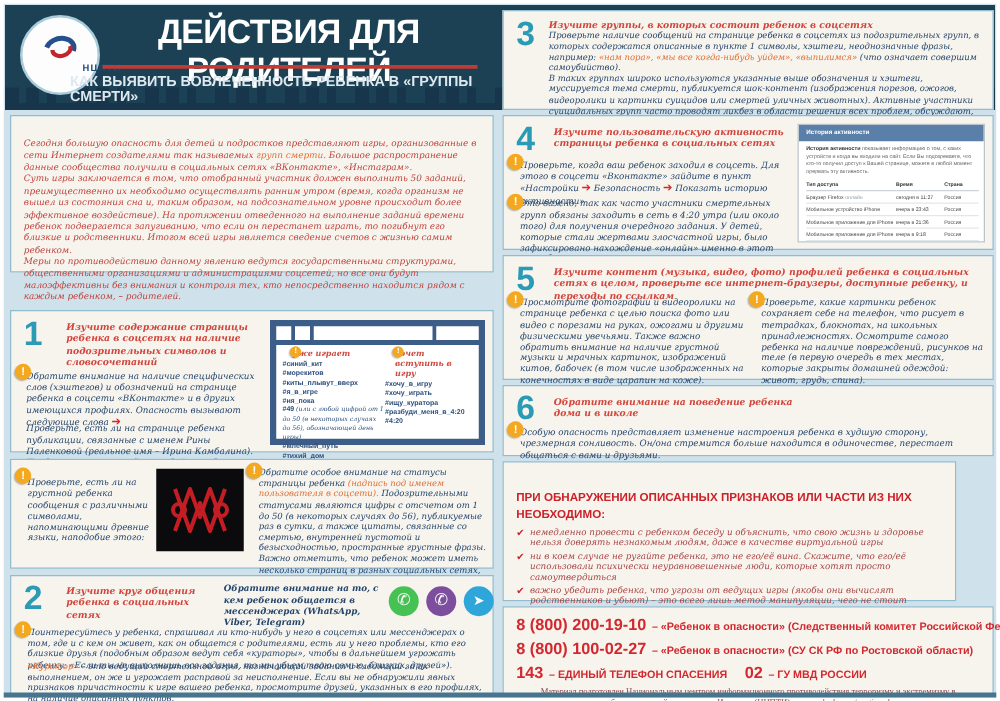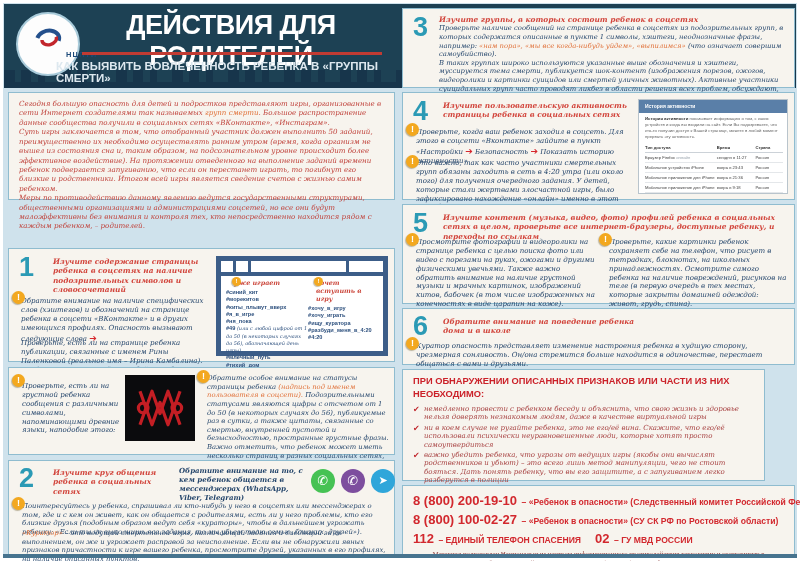--- a/index.html
+++ b/index.html
@@ -100,21 +100,21 @@
         <path d="M14 28 a16 12 -15 1 1 32 4" stroke="#24508c" stroke-width="6" fill="none"></path>
         <path d="M21 31 a11 8 -15 1 0 21 -5" stroke="#c2262c" stroke-width="5" fill="none"></path>
       </svg>
       <div class="lt">НЦПТИ</div>
     </div>
     <div class="title">ДЕЙСТВИЯ ДЛЯ РОДИТЕЛЕЙ</div>
     <div class="redline"></div>
     <div class="subtitle">КАК ВЫЯВИТЬ ВОВЛЕЧЕННОСТЬ РЕБЕНКА В «ГРУППЫ СМЕРТИ»</div>
   </div>
 
-  <div class="panel ser red" style="left:5px;top:89px;width:387px;height:108px;padding:6px 10px;font-size:7.1px;line-height:1.33;">
+  <div class="panel ser red" style="left:5px;top:89px;width:387px;height:126px;padding:17px 10px;font-size:7.1px;line-height:1.33;">
     <div><span>Сегодня большую опасность для детей и подростков представляют игры, организованные в сети Интернет создателями так называемых </span><span class="accent">групп смерти</span><span>. Большое распространение данные сообщества получили в социальных сетях «ВКонтакте», «Инстаграм».</span></div>
     <div>Суть игры заключается в том, что отобранный участник должен выполнить 50 заданий, преимущественно их необходимо осуществлять ранним утром (время, когда организм не вышел из состояния сна и, таким образом, на подсознательном уровне происходит более эффективное воздействие). На протяжении отведенного на выполнение заданий времени ребенок подвергается запугиванию, что если он перестанет играть, то погибнут его близкие и родственники. Итогом всей игры является сведение счетов с жизнью самим ребенком.</div>
     <div>Меры по противодействию данному явлению ведутся государственными структурами, общественными организациями и администрациями соцсетей, но все они будут малоэффективны без внимания и контроля тех, кто непосредственно находится рядом с каждым ребенком, – родителей.</div>
   </div>
 
 
   <div class="panel" style="left:5px;top:245px;width:387px;height:114px;">
     <div class="num" style="left:10px;top:5px;">1</div>
     <div class="ser ihead" style="position:absolute;left:44px;top:8px;width:152px;">Изучите содержание страницы ребенка в соцсетях на наличие подозрительных символов и словосочетаний</div>
     <span class="warn" style="left:3px;top:42px;">!</span>
@@ -243,24 +243,24 @@
     <span class="warn" style="left:3px;top:28px;">!</span>
     <div class="ser body" style="position:absolute;left:13px;top:33px;width:180px;">Просмотрите фотографии и видеоролики на странице ребенка с целью поиска фото или видео с порезами на руках, ожогами и другими физическими увечьями. Также важно обратить внимание на наличие грустной музыки и мрачных картинок, изображений китов, бабочек (в том числе изображенных на конечностях в виде царапин на коже).</div>
     <span class="warn" style="left:196px;top:28px;">!</span>
     <div class="ser body" style="position:absolute;left:206px;top:33px;width:178px;">Проверьте, какие картинки ребенок сохраняет себе на телефон, что рисует в тетрадках, блокнотах, на школьных принадлежностях. Осмотрите самого ребенка на наличие повреждений, рисунков на теле (в первую очередь в тех местах, которые закрыты домашней одеждой: живот, грудь, спина).</div>
   </div>
 
   <div class="panel" style="left:399px;top:305px;width:393px;height:57px;">
     <div class="num" style="left:10px;top:4px;">6</div>
     <div class="ser ihead" style="position:absolute;left:40px;top:8px;width:200px;">Обратите внимание на поведение ребенка дома и в школе</div>
     <span class="warn" style="left:3px;top:28px;">!</span>
-    <div class="ser body" style="position:absolute;left:13px;top:33px;width:368px;">Куратор опасность представляет изменение настроения ребенка в худшую сторону, чрезмерная сонливость. Он/она стремится больше находится в одиночестве, перестает общаться с вами и друзьями.</div>
-  </div>
-
-  <div class="panel" style="left:399px;top:366px;width:363px;height:112px;padding-top:5px;">
+    <div class="ser body" style="position:absolute;left:13px;top:33px;width:368px;">Особую опасность представляет изменение настроения ребенка в худшую сторону, чрезмерная сонливость. Он/она стремится больше находится в одиночестве, перестает общаться с вами и друзьями.</div>
+  </div>
+
+  <div class="panel" style="left:399px;top:366px;width:363px;height:112px;padding-top:22px;">
     <div class="bandtxt" style="font-size:9.3px;margin:0 10px 3px;">ПРИ ОБНАРУЖЕНИИ ОПИСАННЫХ ПРИЗНАКОВ ИЛИ ЧАСТИ ИЗ НИХ НЕОБХОДИМО:</div>
     <div class="chkrow">
           <span class="chk">✔</span>
           <span class="chktxt">немедленно провести с ребенком беседу и объяснить, что свою жизнь и здоровье нельзя доверять незнакомым людям, даже в качестве виртуальной игры</span>
         </div>
     <div class="chkrow">
           <span class="chk">✔</span>
           <span class="chktxt">ни в коем случае не ругайте ребенка, это не его/её вина. Скажите, что его/её использовали психически неуравновешенные люди, которые хотят просто самоутвердиться</span>
         </div>
     <div class="chkrow">
@@ -277,19 +277,19 @@
         </div>
     <div class="chkrow">
           <span class="chk">✔</span>
           <span class="chktxt">довести информацию до правоохранительных органов по телефонам горячей линии:</span>
         </div>
   </div>
 
   <div class="panel" style="left:399px;top:482px;width:393px;height:71px;padding:4px 10px;">
     <div class="phline"><span class="phnum">8 (800) 200-19-10</span> <span class="phrest">– «Ребенок в опасности» (Следственный комитет Российской Федерации)</span></div>
     <div class="phline"><span class="phnum">8 (800) 100-02-27</span> <span class="phrest">– «Ребенок в опасности» (СУ СК РФ по Ростовской области)</span></div>
-    <div class="phline"><span class="phnum">112</span> <span class="phrest">– ЕДИНЫЙ ТЕЛЕФОН СПАСЕНИЯ</span><span class="phnum" style="margin-left:14px;">02</span> <span class="phrest">– ГУ МВД РОССИИ</span></div>
+    <div class="phline"><span class="phnum">143</span> <span class="phrest">– ЕДИНЫЙ ТЕЛЕФОН СПАСЕНИЯ</span><span class="phnum" style="margin-left:14px;">02</span> <span class="phrest">– ГУ МВД РОССИИ</span></div>
     <div class="footer"><span>Материал подготовлен Национальным центром информационного противодействия терроризму и экстремизму в образовательной среде и сети Интернет (НЦПТИ)</span> <span>нцпти.рф   vk.com/ncpti_rnd</span></div>
   </div>
 
   <div class="bottombar"></div>
 </div>
 </div>
 
 </body></html>

